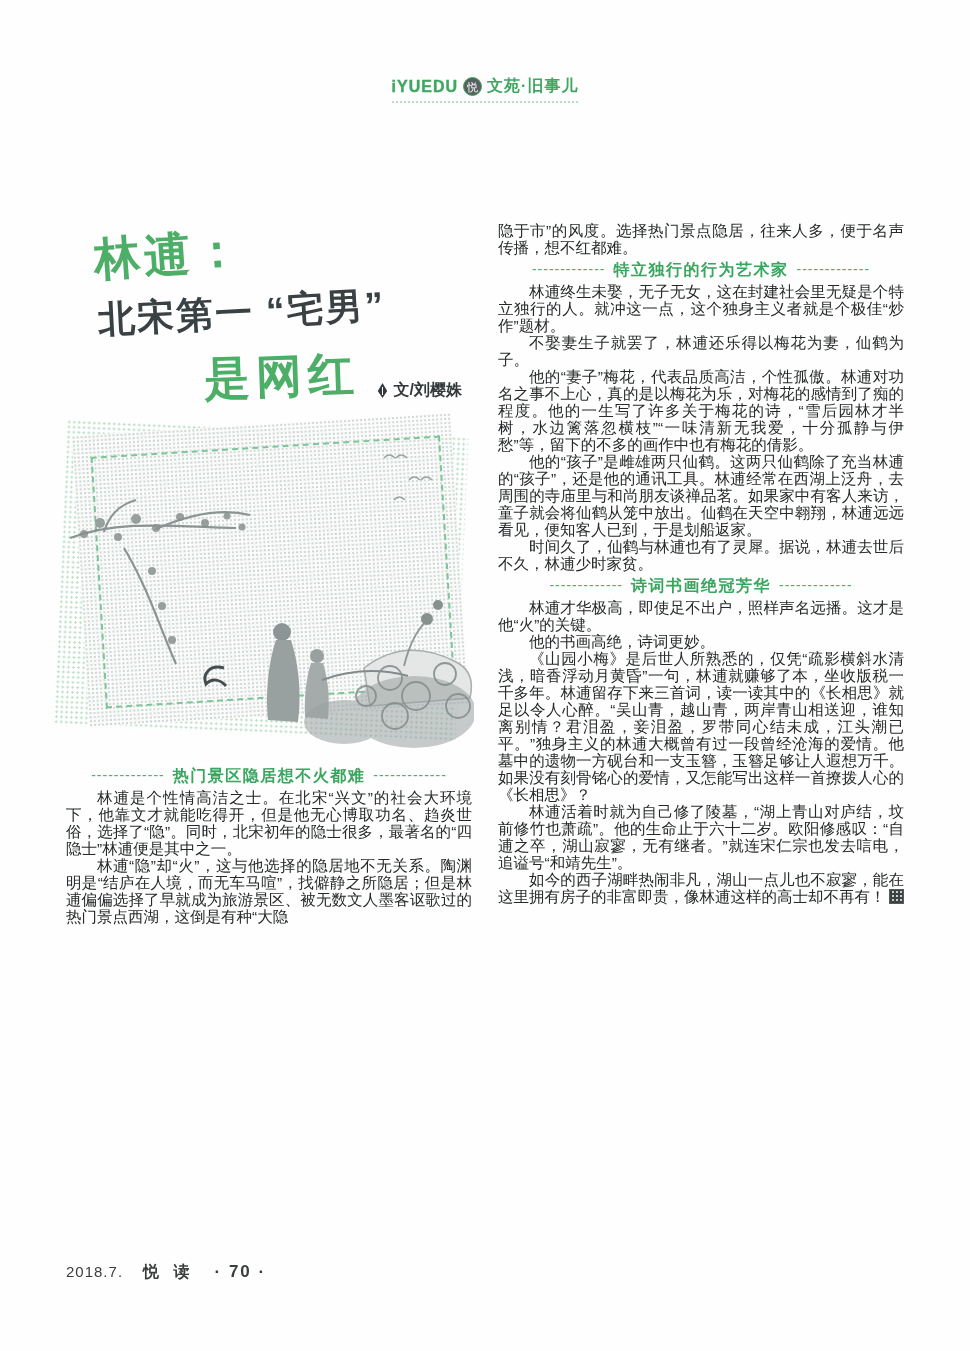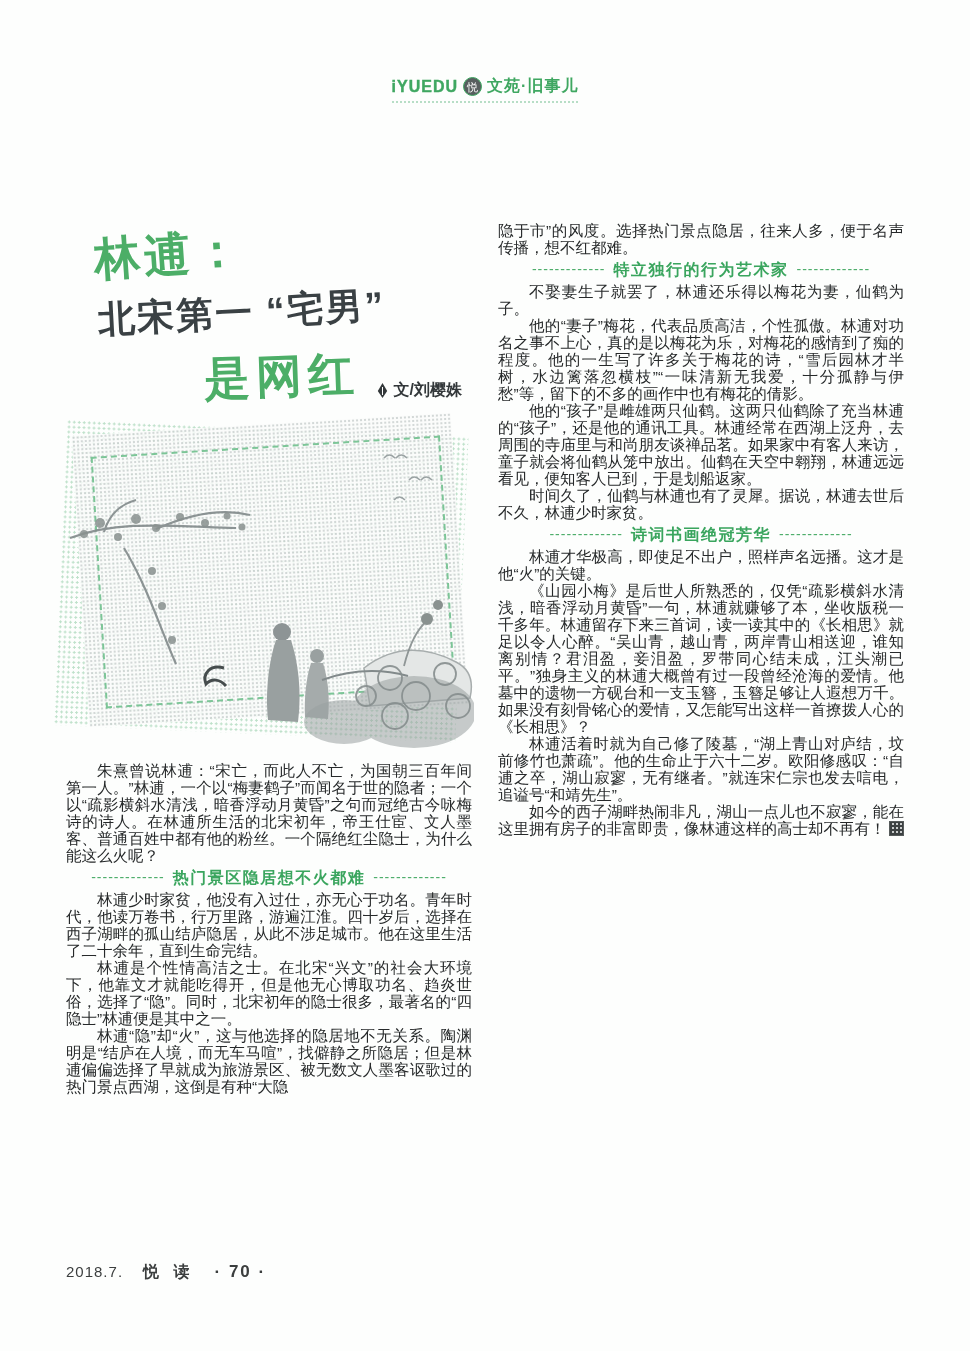--- a/index.html
+++ b/index.html
@@ -196,54 +196,54 @@
               <circle cx="331" cy="300" r="13"></circle>
             <path d="M340,250 C346,226 354,212 364,204"></path>
           </g>
           <g fill="#89918f">
             <circle cx="363" cy="203" r="6"></circle>
               <circle cx="374" cy="189" r="5"></circle>
           </g>
         </svg>
       </div>
 
-      <p class="body">朱熹曾说林逋：“宋亡，而此人不亡，为国朝三百年间第一人。”林逋，一个以“梅妻鹤子”而闻名于世的隐者；一个以“疏影横斜水清浅，暗香浮动月黄昏”之句而冠绝古今咏梅诗的诗人。在林逋所生活的北宋初年，帝王仕宦、文人墨客、普通百姓中都有他的粉丝。一个隔绝红尘隐士，为什么能这么火呢？</p>
 
       <div class="sec-head">
         <span class="dash">-------------</span>
         <span>热门景区隐居想不火都难</span>
         <span class="dash">-------------</span>
       </div>
 
-      <p class="body">林逋少时家贫，他没有入过仕，亦无心于功名。青年时代，他读万卷书，行万里路，游遍江淮。四十岁后，选择在西子湖畔的孤山结庐隐居，从此不涉足城市。他在这里生活了二十余年，直到生命完结。</p>
       <p class="body">林逋是个性情高洁之士。在北宋“兴文”的社会大环境下，他靠文才就能吃得开，但是他无心博取功名、趋炎世俗，选择了“隐”。同时，北宋初年的隐士很多，最著名的“四隐士”林逋便是其中之一。</p>
       <p class="body">林逋“隐”却“火”，这与他选择的隐居地不无关系。陶渊明是“结庐在人境，而无车马喧”，找僻静之所隐居；但是林逋偏偏选择了早就成为旅游景区、被无数文人墨客讴歌过的热门景点西湖，这倒是有种“大隐</p>
     </div>
 
     <div class="col">
       <p class="body noindent">隐于市”的风度。选择热门景点隐居，往来人多，便于名声传播，想不红都难。</p>
 
       <div class="sec-head">
         <span class="dash">-------------</span>
         <span>特立独行的行为艺术家</span>
         <span class="dash">-------------</span>
       </div>
 
+      <p class="body">林逋终生未娶，无子无女，这在封建社会里无疑是个特立独行的人。就冲这一点，这个独身主义者就是个极佳“炒作”题材。</p>
       <p class="body">不娶妻生子就罢了，林逋还乐得以梅花为妻，仙鹤为子。</p>
       <p class="body">他的“妻子”梅花，代表品质高洁，个性孤傲。林逋对功名之事不上心，真的是以梅花为乐，对梅花的感情到了痴的程度。他的一生写了许多关于梅花的诗，“雪后园林才半树，水边篱落忽横枝”“一味清新无我爱，十分孤静与伊愁”等，留下的不多的画作中也有梅花的倩影。</p>
       <p class="body">他的“孩子”是雌雄两只仙鹤。这两只仙鹤除了充当林逋的“孩子”，还是他的通讯工具。林逋经常在西湖上泛舟，去周围的寺庙里与和尚朋友谈禅品茗。如果家中有客人来访，童子就会将仙鹤从笼中放出。仙鹤在天空中翱翔，林逋远远看见，便知客人已到，于是划船返家。</p>
       <p class="body">时间久了，仙鹤与林逋也有了灵犀。据说，林逋去世后不久，林逋少时家贫。</p>
 
       <div class="sec-head">
         <span class="dash">-------------</span>
         <span>诗词书画绝冠芳华</span>
         <span class="dash">-------------</span>
       </div>
 
       <p class="body">林逋才华极高，即使足不出户，照样声名远播。这才是他“火”的关键。</p>
+      <p class="body">他的书画高绝，诗词更妙。</p>
       <p class="body">《山园小梅》是后世人所熟悉的，仅凭“疏影横斜水清浅，暗香浮动月黄昏”一句，林逋就赚够了本，坐收版税一千多年。林逋留存下来三首词，读一读其中的《长相思》就足以令人心醉。“吴山青，越山青，两岸青山相送迎，谁知离别情？君泪盈，妾泪盈，罗带同心结未成，江头潮已平。”独身主义的林逋大概曾有过一段曾经沧海的爱情。他墓中的遗物一方砚台和一支玉簪，玉簪足够让人遐想万千。如果没有刻骨铭心的爱情，又怎能写出这样一首撩拨人心的《长相思》？</p>
       <p class="body">林逋活着时就为自己修了陵墓，“湖上青山对庐结，坟前修竹也萧疏”。他的生命止于六十二岁。欧阳修感叹：“自逋之卒，湖山寂寥，无有继者。”就连宋仁宗也发去唁电，追谥号“和靖先生”。</p>
       <p class="body"><span>如今的西子湖畔热闹非凡，湖山一点儿也不寂寥，能在这里拥有房子的非富即贵，像林逋这样的高士却不再有！</span><span class="endmark"></span></p>
     </div>
   </div>
 
   <div class="footer">
     <span class="f-date">2018.7.</span>
     <span class="f-mag">悦 读</span>
     <span class="f-page">· 70 ·</span>

